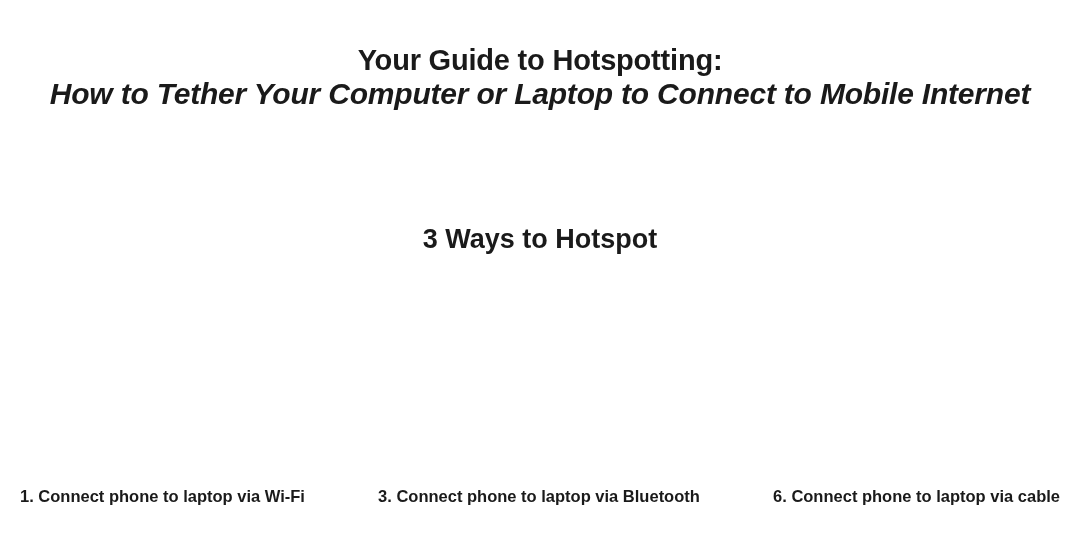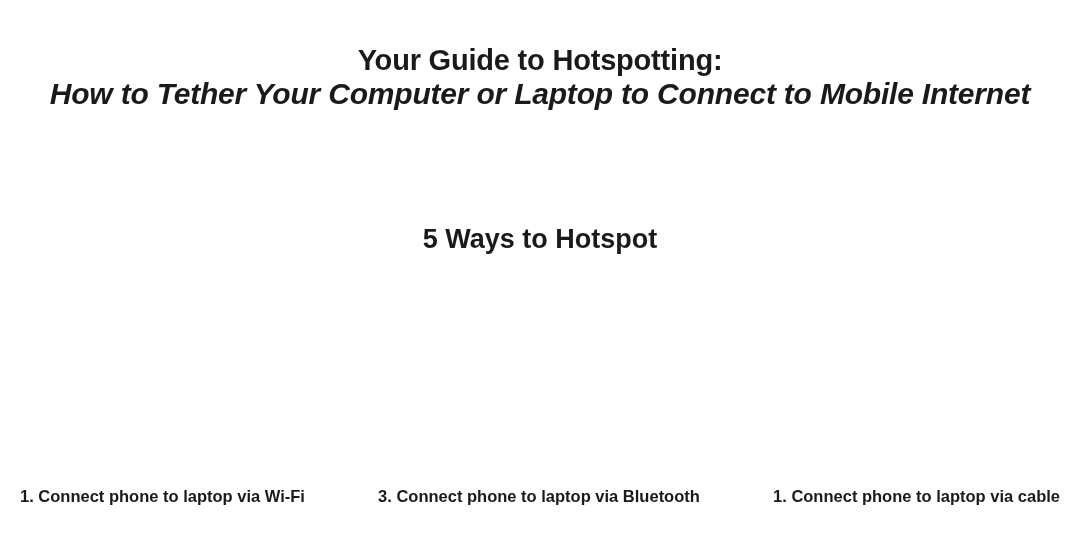--- a/index.html
+++ b/index.html
@@ -84,21 +84,21 @@
 </head>
 <body>
 
 <div class="page">
 
   <div class="title-block">
     <div class="title-line title-line-1">Your Guide to Hotspotting:</div>
     <div class="title-line title-line-2">How to Tether Your Computer or Laptop to Connect to Mobile Internet</div>
   </div>
 
-  <div class="subtitle">5 Ways to Hotspot</div>
+  <div class="subtitle">3 Ways to Hotspot</div>
 
   <div class="captions">
     <div class="caption caption-1">1. Connect phone to laptop via Wi-Fi</div>
     <div class="caption caption-2">3. Connect phone to laptop via Bluetooth</div>
-    <div class="caption caption-3">1. Connect phone to laptop via cable</div>
+    <div class="caption caption-3">6. Connect phone to laptop via cable</div>
   </div>
 
 </div>
 
 </body></html>

